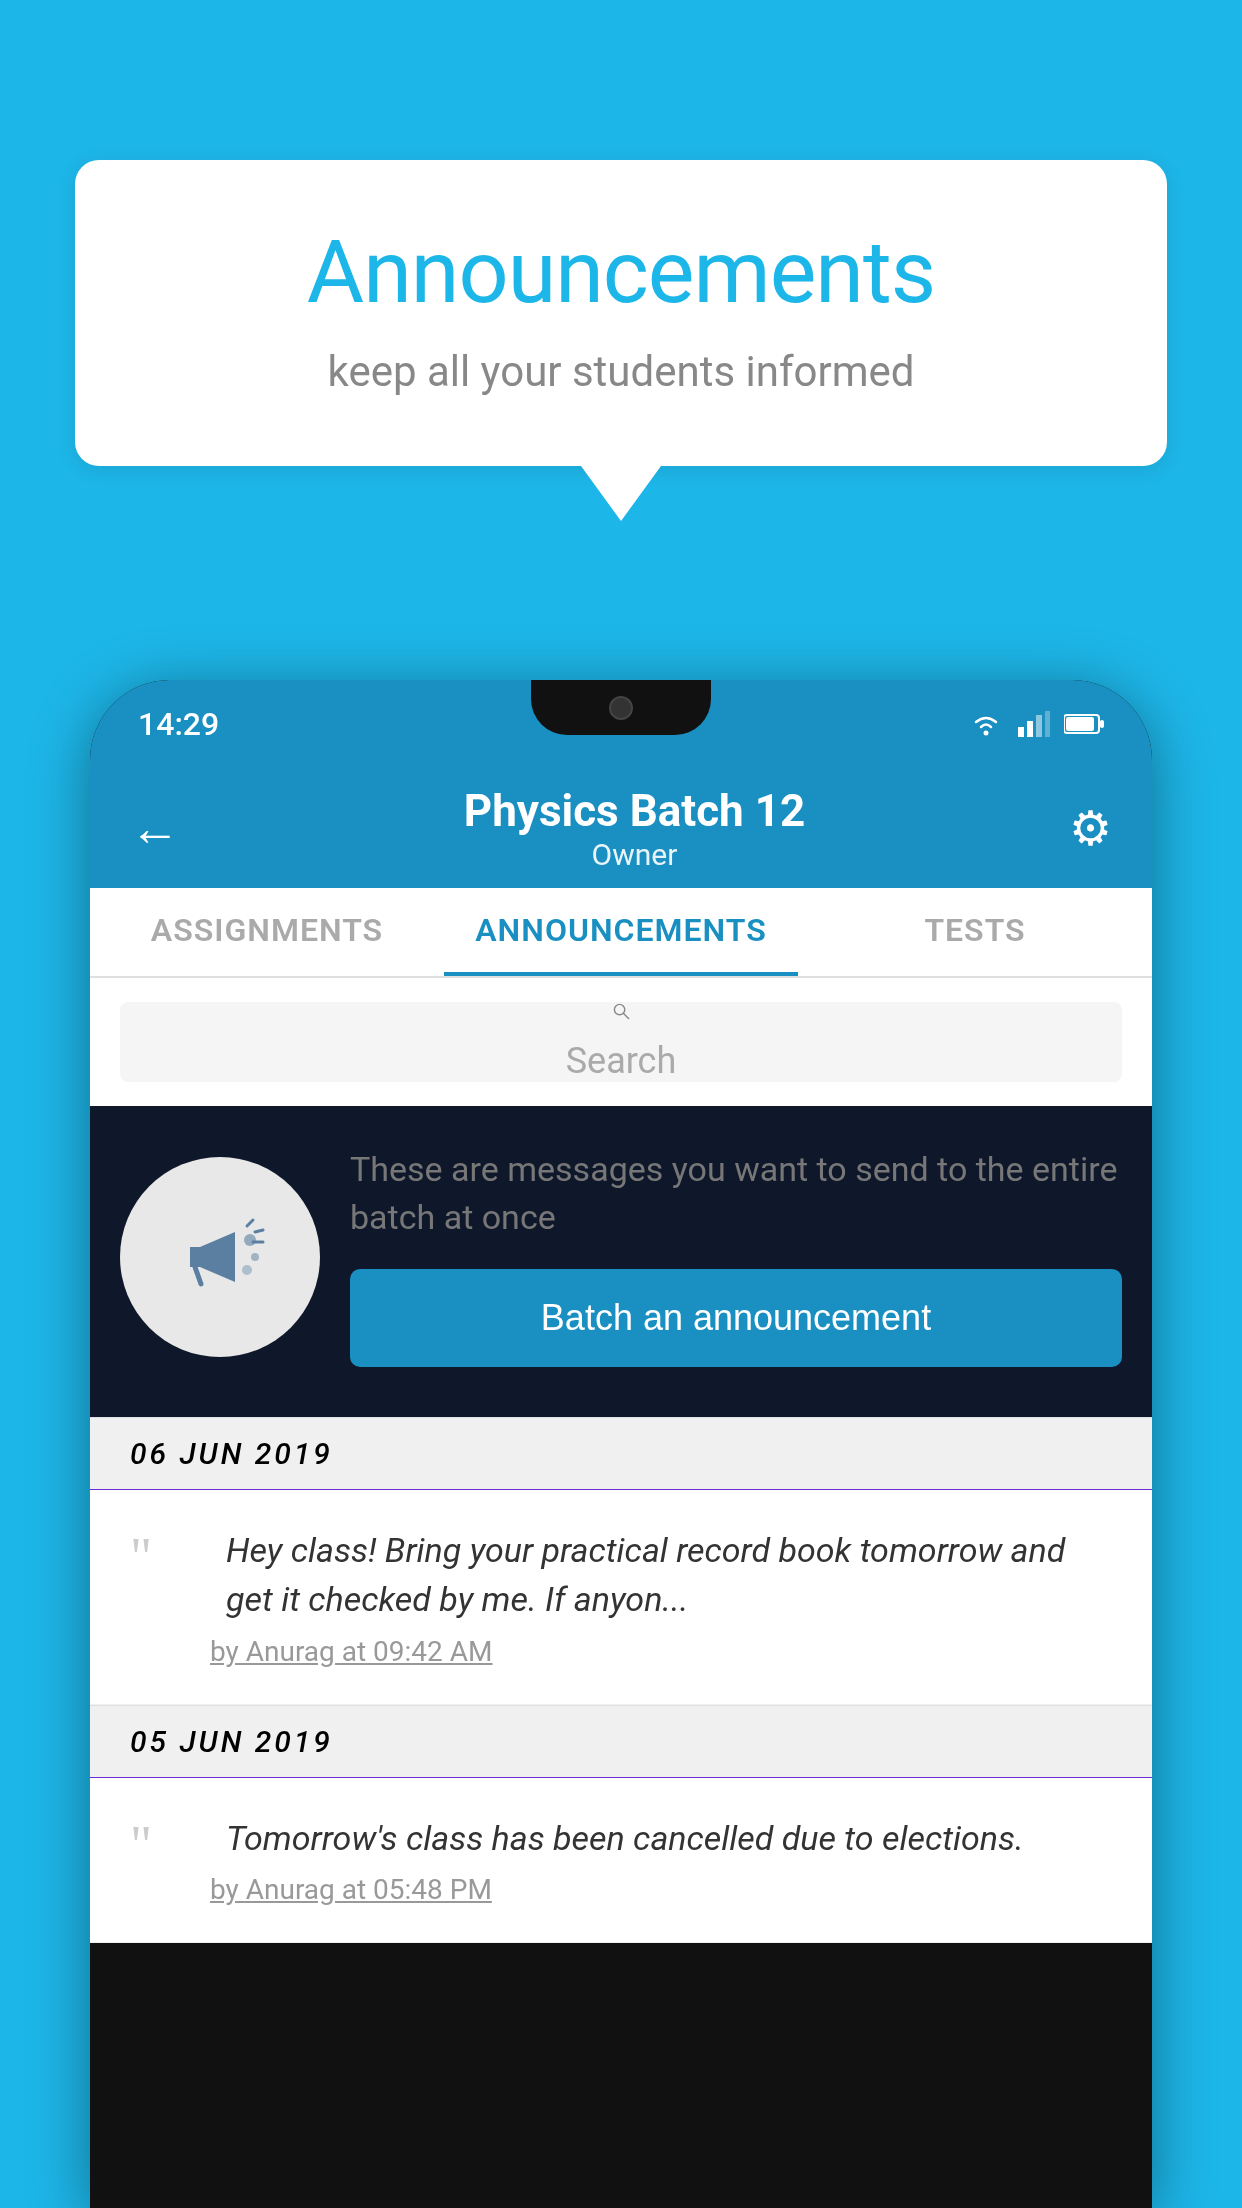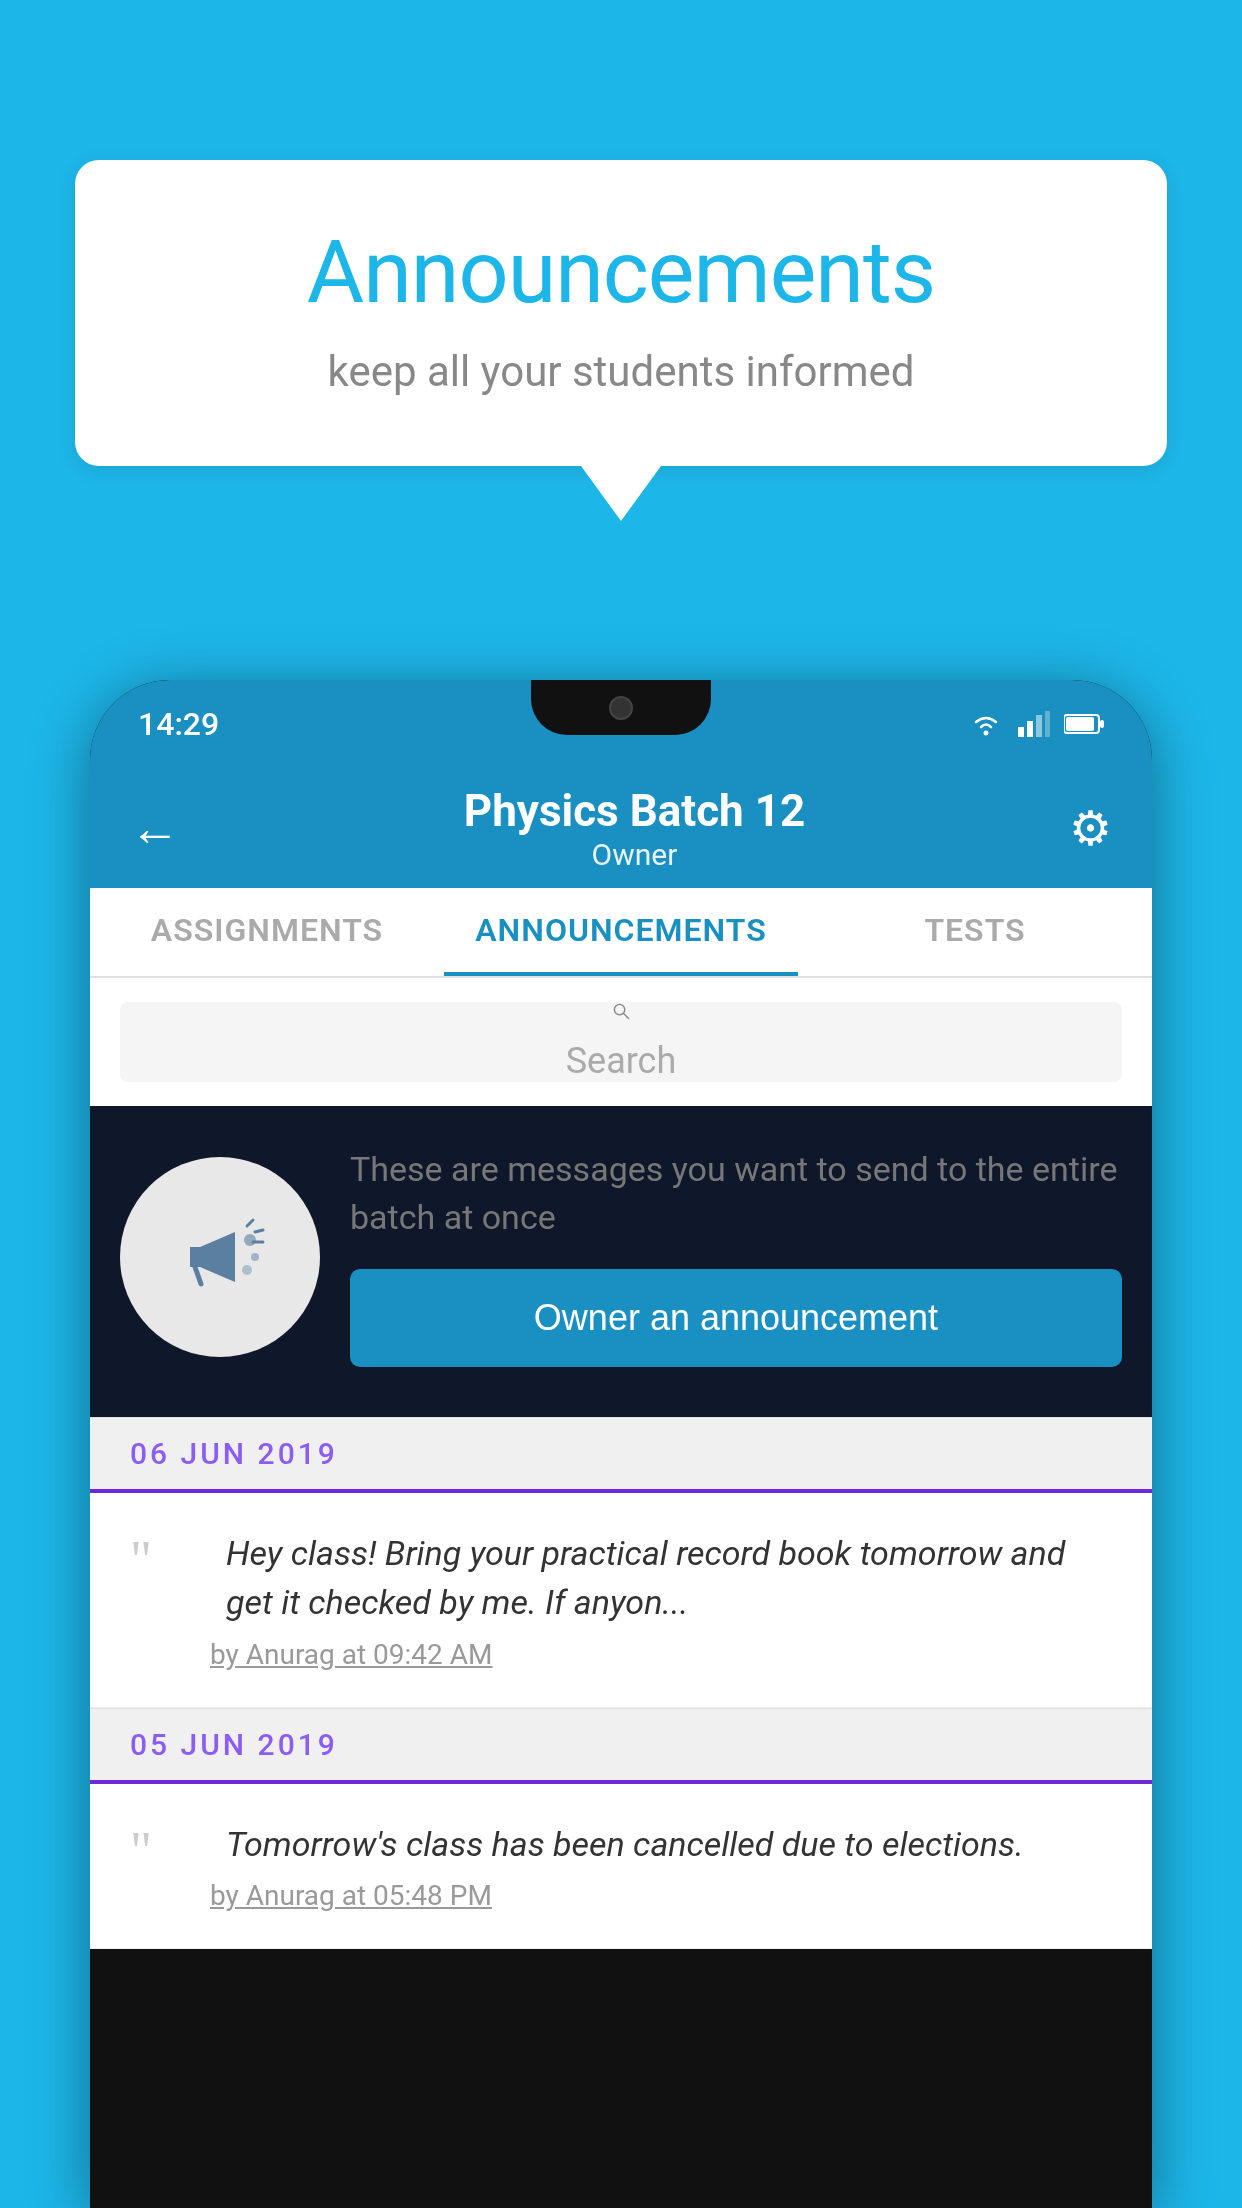--- a/index.html
+++ b/index.html
@@ -254,25 +254,26 @@
       font-weight: 500;
       cursor: pointer;
       text-align: center;
     }
 
     
     .date-separator {
       background: #f0f0f0;
       padding: 18px 40px;
       font-size: 30px;
-      color: #8b5cf6;
+      color: #000000;
       letter-spacing: 3px;
       font-weight: 500;
       border-top: 1px solid #e0e0e0;
-      border-bottom: 4px solid #6d28d9;
+      border-bottom: 1px solid #6d28d9;
+      font-style: italic;
     }
 
     
     .message-item {
       background: white;
       display: flex;
       align-items: flex-start;
       padding: 36px 40px;
       gap: 30px;
       border-bottom: 1px solid #f0f0f0;
@@ -386,21 +387,21 @@
           <circle cx="90" cy="55" r="4" fill="#5a7fa0" opacity="0.5"></circle>
           <circle cx="82" cy="68" r="5" fill="#5a7fa0" opacity="0.4"></circle>
 
           <line x1="82" y1="24" x2="88" y2="18" stroke="#5a7fa0" stroke-width="3" stroke-linecap="round"></line>
           <line x1="90" y1="30" x2="98" y2="28" stroke="#5a7fa0" stroke-width="3" stroke-linecap="round"></line>
           <line x1="88" y1="40" x2="98" y2="40" stroke="#5a7fa0" stroke-width="3" stroke-linecap="round"></line>
         </svg>
       </div>
       <div class="announcement-right">
         <div class="announcement-desc">These are messages you want to send to the entire batch at once</div>
-        <button class="make-announcement-btn">Owner an announcement</button>
+        <button class="make-announcement-btn">Batch an announcement</button>
       </div>
     </div>
 
     <div class="date-separator">06  JUN  2019</div>
     <div class="message-item">
       <div class="quote-icon">"</div>
       <div class="message-content">
         <div class="message-text">Hey class! Bring your practical record book tomorrow and get it checked by me. If anyon...</div>
         <div class="message-meta">by Anurag at 09:42 AM</div>
       </div>

